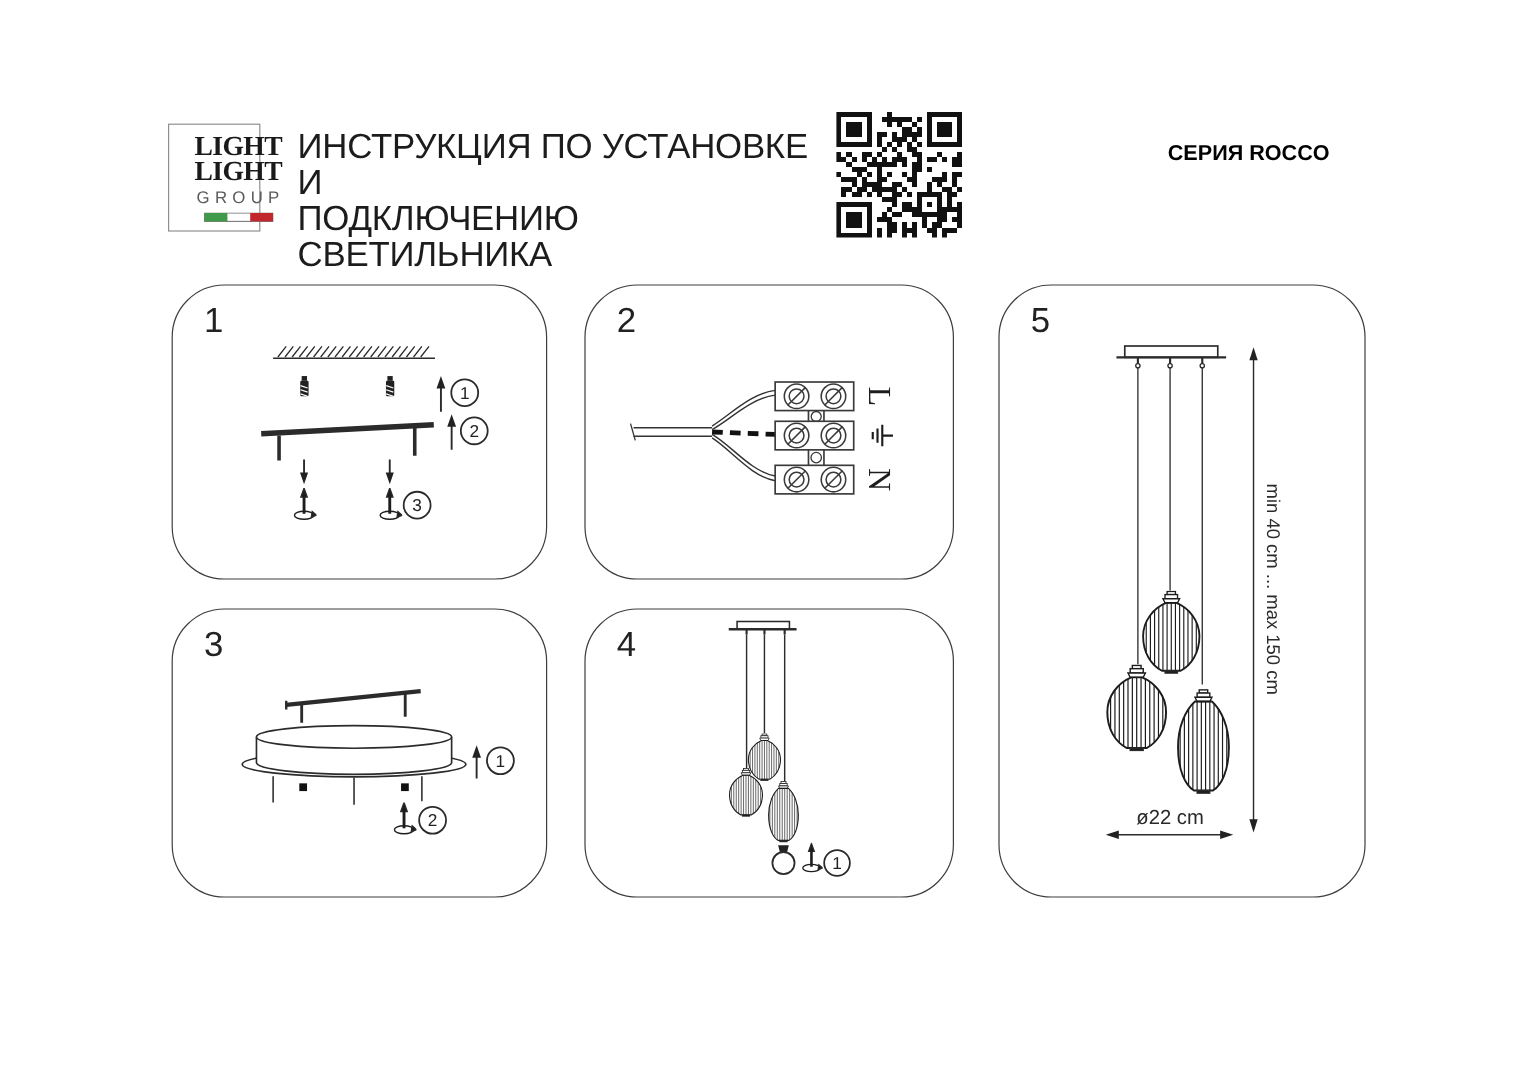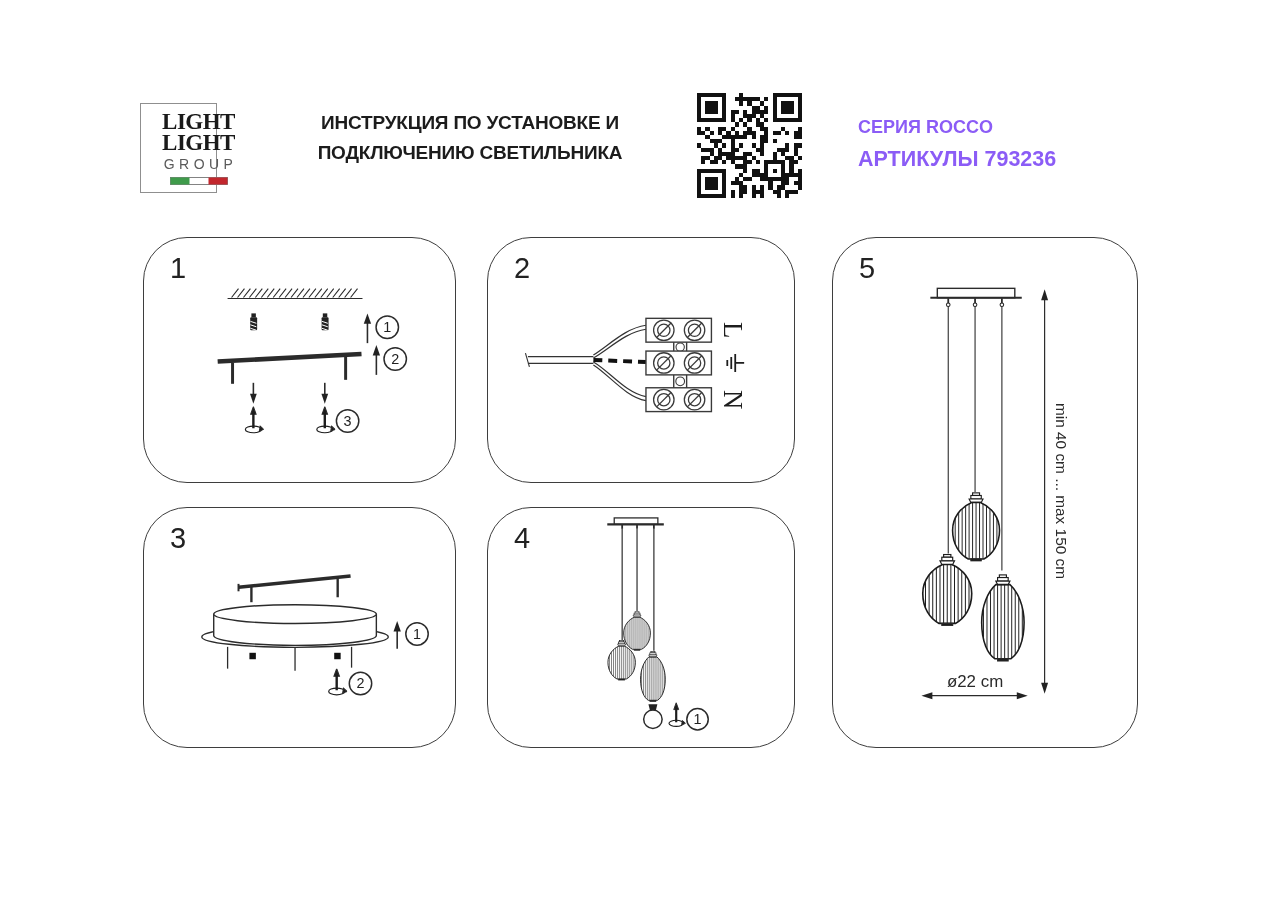--- a/index.html
+++ b/index.html
@@ -7,23 +7,23 @@
        font-family:"Liberation Sans",sans-serif;color:#1f1f1f;}
   .abs{position:absolute;}
 
   
   .logo-box{left:140px;top:103px;width:77px;height:90px;border:1px solid #8f8f8f;
     display:flex;flex-direction:column;align-items:center;justify-content:center;box-sizing:border-box;padding-left:40px;}
   .logo-word{font-family:"Liberation Serif",serif;font-weight:700;font-size:23px;
     line-height:21px;letter-spacing:-0.5px;color:#1a1a1a;}
   .logo-group{font-size:14px;letter-spacing:4.4px;color:#5a5a5a;margin:3px 0 0 4px;}
   .flag{margin-top:5px;}
-  .title{left:248px;top:108px;width:444px;text-align:center;font-weight:700;
-    font-size:19px;line-height:30px;letter-spacing:-0.2px;color:#1c1c1c;}
-  .series-blk{left:858px;top:117px;width:250px;text-align:left;color:#8b5cf6;}
+  .title{left:248px;top:108px;width:444px;font-weight:400;
+    font-size:29px;line-height:30px;letter-spacing:-0.2px;color:#1c1c1c;}
+  .series-blk{left:858px;top:117px;width:250px;text-align:right;color:#000000;}
   .series-line{font-weight:700;font-size:18px;}
   .article-line{font-weight:700;font-size:21.5px;margin-top:9px;}
   .qr{left:697px;top:93px;width:105px;height:105px;}
 
   
   .panel{position:absolute;border:1.6px solid #3e3e3e;border-radius:44px;
     background:#fff;box-sizing:border-box;}
   .panel .num{position:absolute;left:26px;top:14px;font-size:29px;color:#222;}
   .panel svg{position:absolute;left:0;top:0;width:100%;height:100%;}
   .p1{left:143px;top:237px;width:313px;height:246px;}
@@ -94,21 +94,20 @@
 
 <div class="abs qr">
   <svg id="qr-svg" viewBox="0 0 25 25" width="105" height="105" shape-rendering="crispEdges">
       <path d="M0,0h7v7h-7zM1,1v5h5v-5zM18,0h7v7h-7zM19,1v5h5v-5zM0,18h7v7h-7zM1,19v5h5v-5zM16,16h5v5h-5zM17,17v3h3v-3z" fill="#111" fill-rule="evenodd"></path>
       <path d="M2,2h3v3h-3zM20,2h3v3h-3zM2,20h3v3h-3zM18,18h1v1h-1zM10,0h1v1h-1zM9,1h1v1h-1zM10,1h1v1h-1zM11,1h1v1h-1zM12,1h1v1h-1zM13,1h1v1h-1zM14,1h1v1h-1zM16,1h1v1h-1zM10,2h1v1h-1zM12,2h1v1h-1zM15,2h1v1h-1zM13,3h1v1h-1zM14,3h1v1h-1zM16,3h1v1h-1zM8,4h1v1h-1zM9,4h1v1h-1zM11,4h1v1h-1zM13,4h1v1h-1zM14,4h1v1h-1zM15,4h1v1h-1zM16,4h1v1h-1zM8,5h1v1h-1zM11,5h1v1h-1zM12,5h1v1h-1zM13,5h1v1h-1zM15,5h1v1h-1zM8,6h1v1h-1zM10,6h1v1h-1zM12,6h1v1h-1zM14,6h1v1h-1zM16,6h1v1h-1zM9,7h1v1h-1zM11,7h1v1h-1zM14,7h1v1h-1zM15,7h1v1h-1zM0,8h1v1h-1zM2,8h1v1h-1zM5,8h1v1h-1zM6,8h1v1h-1zM8,8h1v1h-1zM12,8h1v1h-1zM15,8h1v1h-1zM16,8h1v1h-1zM20,8h1v1h-1zM24,8h1v1h-1zM0,9h1v1h-1zM1,9h1v1h-1zM3,9h1v1h-1zM5,9h1v1h-1zM7,9h1v1h-1zM9,9h1v1h-1zM11,9h1v1h-1zM12,9h1v1h-1zM13,9h1v1h-1zM16,9h1v1h-1zM18,9h1v1h-1zM19,9h1v1h-1zM21,9h1v1h-1zM23,9h1v1h-1zM24,9h1v1h-1zM2,10h1v1h-1zM6,10h1v1h-1zM7,10h1v1h-1zM8,10h1v1h-1zM9,10h1v1h-1zM10,10h1v1h-1zM11,10h1v1h-1zM13,10h1v1h-1zM15,10h1v1h-1zM16,10h1v1h-1zM23,10h1v1h-1zM24,10h1v1h-1zM3,11h1v1h-1zM4,11h1v1h-1zM5,11h1v1h-1zM8,11h1v1h-1zM15,11h1v1h-1zM16,11h1v1h-1zM18,11h1v1h-1zM0,12h1v1h-1zM4,12h1v1h-1zM6,12h1v1h-1zM8,12h1v1h-1zM10,12h1v1h-1zM13,12h1v1h-1zM15,12h1v1h-1zM21,12h1v1h-1zM23,12h1v1h-1zM24,12h1v1h-1zM1,13h1v1h-1zM2,13h1v1h-1zM3,13h1v1h-1zM5,13h1v1h-1zM8,13h1v1h-1zM9,13h1v1h-1zM14,13h1v1h-1zM15,13h1v1h-1zM19,13h1v1h-1zM20,13h1v1h-1zM21,13h1v1h-1zM23,13h1v1h-1zM3,14h1v1h-1zM5,14h1v1h-1zM6,14h1v1h-1zM7,14h1v1h-1zM8,14h1v1h-1zM11,14h1v1h-1zM12,14h1v1h-1zM15,14h1v1h-1zM18,14h1v1h-1zM20,14h1v1h-1zM23,14h1v1h-1zM1,15h1v1h-1zM2,15h1v1h-1zM4,15h1v1h-1zM5,15h1v1h-1zM7,15h1v1h-1zM8,15h1v1h-1zM9,15h1v1h-1zM10,15h1v1h-1zM11,15h1v1h-1zM13,15h1v1h-1zM18,15h1v1h-1zM21,15h1v1h-1zM22,15h1v1h-1zM24,15h1v1h-1zM1,16h1v1h-1zM3,16h1v1h-1zM4,16h1v1h-1zM6,16h1v1h-1zM8,16h1v1h-1zM11,16h1v1h-1zM12,16h1v1h-1zM14,16h1v1h-1zM22,16h1v1h-1zM23,16h1v1h-1zM9,17h1v1h-1zM10,17h1v1h-1zM11,17h1v1h-1zM22,17h1v1h-1zM11,18h1v1h-1zM13,18h1v1h-1zM14,18h1v1h-1zM22,18h1v1h-1zM24,18h1v1h-1zM10,19h1v1h-1zM13,19h1v1h-1zM14,19h1v1h-1zM15,19h1v1h-1zM21,19h1v1h-1zM22,19h1v1h-1zM23,19h1v1h-1zM24,19h1v1h-1zM9,20h1v1h-1zM11,20h1v1h-1zM12,20h1v1h-1zM15,20h1v1h-1zM21,20h1v1h-1zM24,20h1v1h-1zM8,21h1v1h-1zM9,21h1v1h-1zM10,21h1v1h-1zM17,21h1v1h-1zM20,21h1v1h-1zM21,21h1v1h-1zM23,21h1v1h-1zM24,21h1v1h-1zM10,22h1v1h-1zM11,22h1v1h-1zM13,22h1v1h-1zM15,22h1v1h-1zM17,22h1v1h-1zM19,22h1v1h-1zM20,22h1v1h-1zM24,22h1v1h-1zM8,23h1v1h-1zM10,23h1v1h-1zM11,23h1v1h-1zM13,23h1v1h-1zM14,23h1v1h-1zM15,23h1v1h-1zM18,23h1v1h-1zM19,23h1v1h-1zM21,23h1v1h-1zM22,23h1v1h-1zM23,23h1v1h-1zM8,24h1v1h-1zM10,24h1v1h-1zM13,24h1v1h-1zM15,24h1v1h-1zM19,24h1v1h-1zM21,24h1v1h-1z" fill="#111"></path>
     </svg>
 </div>
 
 <div class="abs series-blk">
   <div class="series-line">СЕРИЯ ROCCO</div>
-  <div class="article-line">АРТИКУЛЫ 793236</div>
 </div>
 
 <div class="panel p1">
   <div class="num">1</div>
   <svg viewBox="0 0 313 246">
     <g stroke="#2b2b2b" fill="none" stroke-width="1.3">
       <g>
         <line x1="84" y1="61" x2="220" y2="61" stroke-width="1.2"></line>
         <path stroke-width="1.1" d="M88 60l7-9M94 60l7-9M100 60l7-9M106 60l7-9M112 60l7-9M118 60l7-9M124 60l7-9M130 60l7-9M136 60l7-9M142 60l7-9M148 60l7-9M154 60l7-9M160 60l7-9M166 60l7-9M172 60l7-9M178 60l7-9M184 60l7-9M190 60l7-9M196 60l7-9M202 60l7-9M208 60l7-9"></path>
       </g>

